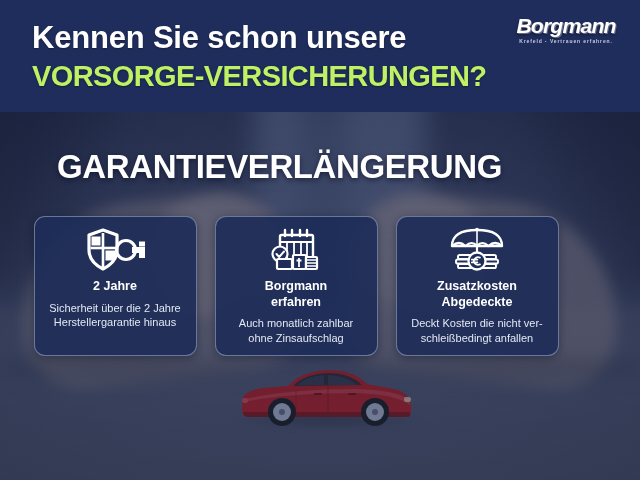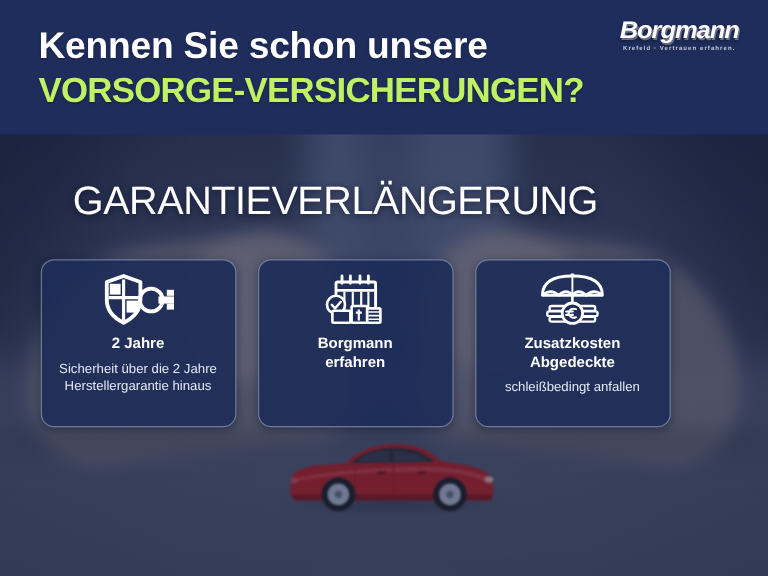--- a/index.html
+++ b/index.html
@@ -159,21 +159,21 @@
     white-space:nowrap;
     opacity:0.9;
   }
   .logo-tag .dot { color:#ffffff; }
 
   
   .headline {
     position:absolute; left:0; top:148px; width:559px;
     text-align:center;
     color:#ffffff;
-    font-size:33px; font-weight:normal;
+    font-size:33px; font-weight:bold;
     letter-spacing:-0.4px;
     text-shadow:0 2px 5px rgba(10,16,40,0.65);
     z-index:6;
   }
 
   
   .cards {
     position:absolute; left:0; top:216px; width:592px;
     display:flex; justify-content:center; gap:18px;
     z-index:6;
@@ -314,20 +314,24 @@
           <rect x="24" y="28" width="13" height="14" fill="#1d2c58" stroke="#ffffff" stroke-width="2.2" rx="1"></rect>
           <path d="M30 31 L30 40 M27.5 33.5 L32.5 33.5" stroke="#ffffff" stroke-width="1.8"></path>
           <rect x="37" y="30" width="11" height="12" fill="#1d2c58" stroke="#ffffff" stroke-width="2.2" rx="1"></rect>
           <path d="M38 33 L47 33 M38 36 L47 36 M38 39 L47 39" stroke="#ffffff" stroke-width="1.3"></path>
         </svg>
       </div>
       <div class="card-title">
         <div>Borgmann</div>
         <div>erfahren</div>
       </div>
+      <div class="card-sub">
+        <div>Auch monatlich zahlbar</div>
+        <div>ohne Zinsaufschlag</div>
+      </div>
     </div>
 
     <div class="card">
       <div class="card-icon">
         <svg width="60" height="46" viewBox="0 0 60 46">
 
           <path d="M5 19 Q5 3 30 3 Q55 3 55 19 Z" fill="none" stroke="#ffffff" stroke-width="2.4" stroke-linejoin="round"></path>
           <path d="M5 19 Q12 13 18.5 19 Q25 13 30 19 Q35 13 41.5 19 Q48 13 55 19" fill="none" stroke="#ffffff" stroke-width="2.2" stroke-linejoin="round"></path>
           <path d="M30 3 L30 19" stroke="#ffffff" stroke-width="1.6"></path>
           <path d="M30 19 L30 27" stroke="#ffffff" stroke-width="2.2"></path>
@@ -339,18 +343,19 @@
 
           <circle cx="30" cy="34" r="8.5" fill="#1d2c58" stroke="#ffffff" stroke-width="2.3"></circle>
           <path d="M33 30.6 Q28 29 26.8 34 Q28 39 33 37.4 M24.8 32.6 L30.4 32.6 M24.8 35.4 L30.4 35.4" fill="none" stroke="#ffffff" stroke-width="1.7" stroke-linecap="round"></path>
         </svg>
       </div>
       <div class="card-title">
         <div>Zusatzkosten</div>
         <div>Abgedeckte</div>
       </div>
       <div class="card-sub">
+        <div>Deckt Kosten die nicht ver-</div>
         <div>schleißbedingt anfallen</div>
       </div>
     </div>
 
   </div>
 </div>
 
 </body></html>

